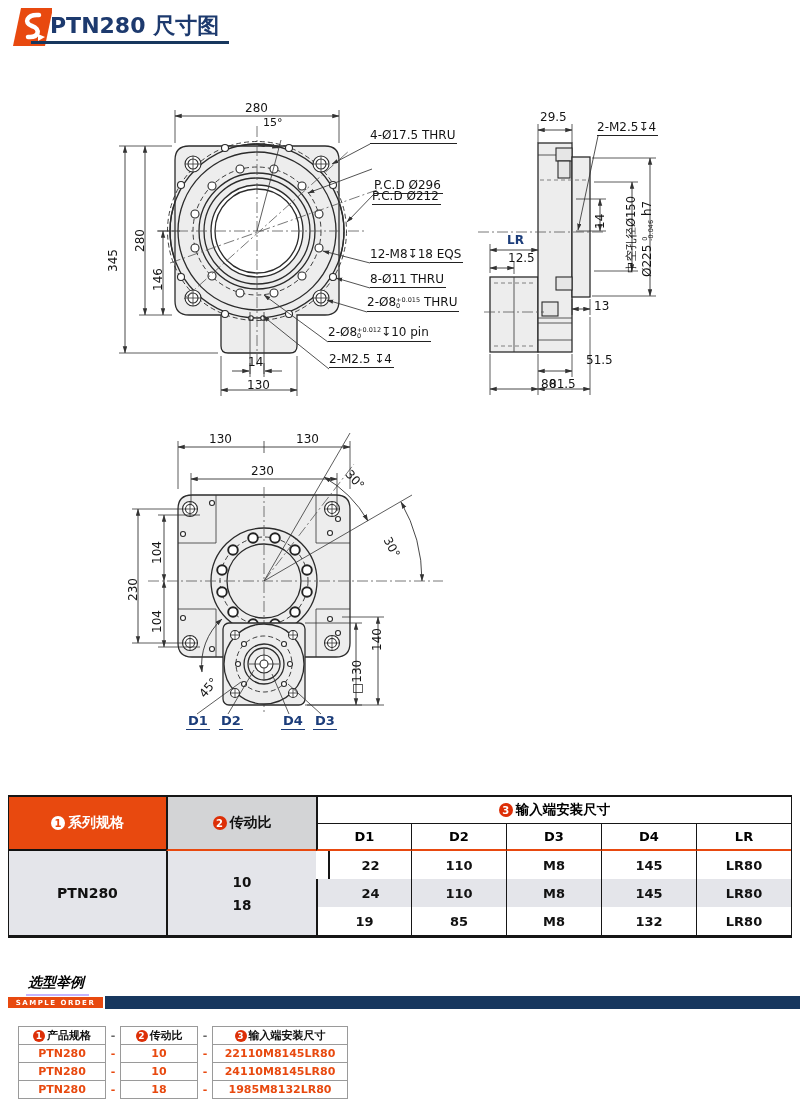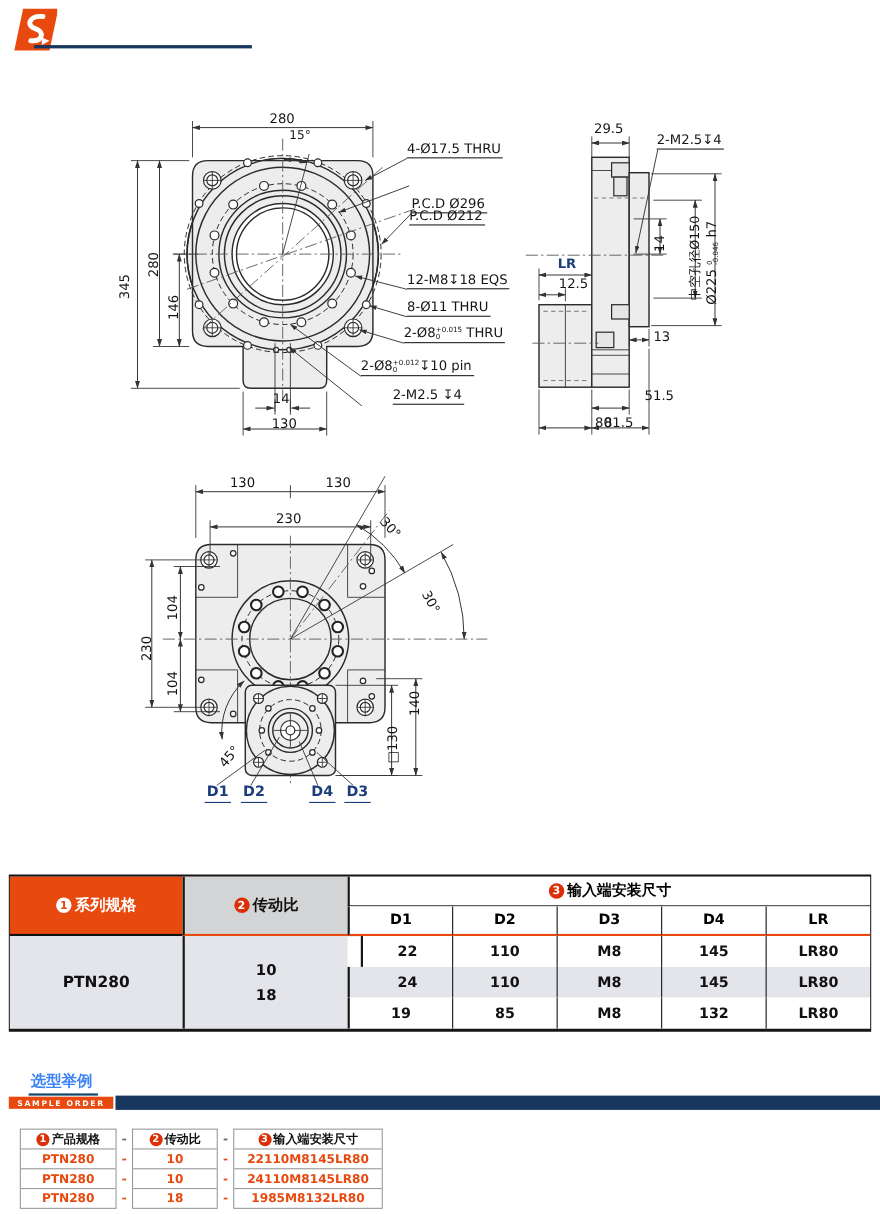--- a/index.html
+++ b/index.html
@@ -42,21 +42,21 @@
   .vSeries{grid-area:3/1/6/2;background:#e4e5ea;font-weight:700;font-size:14px;color:#111;}
   .vRatio{grid-area:3/2/6/3;background:#e4e5ea;font-weight:700;font-size:13.5px;color:#111;border-left:2px solid #161616;flex-direction:column;gap:7px;}
   .c{font-weight:700;font-size:13px;color:#111;border-left:1px solid #161616;background:#fff;}
   .c.first{border-left:2px solid #161616;}
   .c.alt{background:#e4e5ea;}
   .bdg{display:inline-flex;width:14px;height:14px;border-radius:50%;align-items:center;justify-content:center;
        font-size:10px;font-weight:700;margin-right:3px;flex:0 0 auto;}
   .bdg.white{background:#fff;color:#e8490f;}
   .bdg.red{background:#dd2f07;color:#fff;}
   
-  .so-title{position:absolute;left:26px;top:974px;font-size:14px;font-weight:700;color:#3b82f6;border-bottom:2px solid #0c4a6e;padding:0 5px 2px 2px;}
+  .so-title{position:absolute;left:26px;top:974px;font-size:14px;font-weight:700;color:#000000;border-bottom:2px solid #c4b5fd;padding:0 5px 2px 2px;font-style:italic;}
   .so-orange{position:absolute;left:8px;top:997px;width:95px;height:11px;background:#e8490f;color:#fff;
              font-size:7px;font-weight:700;display:flex;align-items:center;justify-content:center;letter-spacing:1.5px;}
   .so-navy{position:absolute;left:105px;top:996px;width:695px;height:13px;background:#17375e;}
   .stable{position:absolute;left:18px;top:1026px;display:flex;align-items:stretch;font-size:11px;}
   .sbox{border:1px solid #9a9a9a;background:#fff;}
   .srow{height:17px;display:flex;align-items:center;justify-content:center;font-weight:700;color:#111;}
   .srow+.srow{border-top:1px solid #9a9a9a;}
   .srow.red{color:#e8490f;}
   .sgap{width:14px;display:flex;flex-direction:column;}
   .sgap div{height:18px;display:flex;align-items:center;justify-content:center;font-weight:700;}
@@ -68,20 +68,21 @@
 </head>
 <body>
 
 <div id="page">
 
   <svg width="44" height="44" style="position:absolute;left:8px;top:4px;">
     <polygon points="13,4 45,4 37,42 5,42" fill="#e8490f"></polygon>
     <path d="M31 11 C19 10 15 19 24 22 C33 25 31 34 20 33" stroke="#fff" stroke-width="4.5" fill="none" stroke-linecap="round"></path>
     <path d="M30 30 L37 33 L30 37 Z" fill="#fff"></path>
   </svg>
+  <div class="title">PTN280 尺寸图</div>
   <div class="title-line"></div>
 
   <svg style="position:absolute;left:0;top:90px;" width="800" height="700" viewBox="0 90 800 700">
     <defs>
       <marker id="arr" markerWidth="8" markerHeight="6" refX="7.5" refY="2.5" orient="auto-start-reverse">
         <path d="M0,0 L8,2.5 L0,5 Z" fill="#333"></path>
       </marker>
     </defs>
 
     <g>
@@ -321,21 +322,21 @@
   <div class="lbl rot" style="left:152px;top:291px;">146</div>
   <div class="lbl" style="left:248px;top:356px;">14</div>
   <div class="lbl" style="left:247px;top:379px;">130</div>
   <div class="lbl cal" style="left:370px;top:129px;">4-Ø17.5 THRU</div>
   <div class="lbl cal" style="left:372px;top:154px;margin-top:36px;">P.C.D Ø212</div>
   <div class="lbl cal" style="left:374px;top:179px;">P.C.D Ø296</div>
   <div class="lbl cal" style="left:370px;top:248px;">12-M8↧18 EQS</div>
   <div class="lbl cal" style="left:370px;top:273px;">8-Ø11 THRU</div>
   <div class="lbl cal" style="left:367px;top:296px;"><span>2-Ø8</span><span class="tol"><div>+0.015</div><div>0</div></span> <span>THRU</span></div>
   <div class="lbl cal" style="left:328px;top:326px;"><span>2-Ø8</span><span class="tol"><div>+0.012</div><div>0</div></span><span>↧10 pin</span></div>
-  <div class="lbl cal" style="left:329px;top:353px;margin-left:28px;">2-M2.5 ↧4</div>
+  <div class="lbl cal" style="left:329px;top:353px;">2-M2.5 ↧4</div>
 
   <div class="lbl" style="left:540px;top:111px;">29.5</div>
   <div class="lbl cal" style="left:597px;top:121px;">2-M2.5↧4</div>
   <div class="lbl rot" style="left:594px;top:229px;">14</div>
   <div class="lbl rot" style="left:625px;top:273px;font-size:11.5px;">中空孔径Ø150</div>
   <div class="lbl rot" style="left:641px;top:277px;"><span>Ø225</span> <span class="tol"><div>0</div><div>-0.046</div></span> <span>h7</span></div>
   <div class="lbl blue" style="left:507px;top:234px;">LR</div>
   <div class="lbl" style="left:508px;top:252px;">12.5</div>
   <div class="lbl" style="left:594px;top:300px;">13</div>
   <div class="lbl" style="left:542px;top:354px;margin-left:44px;">51.5</div>

